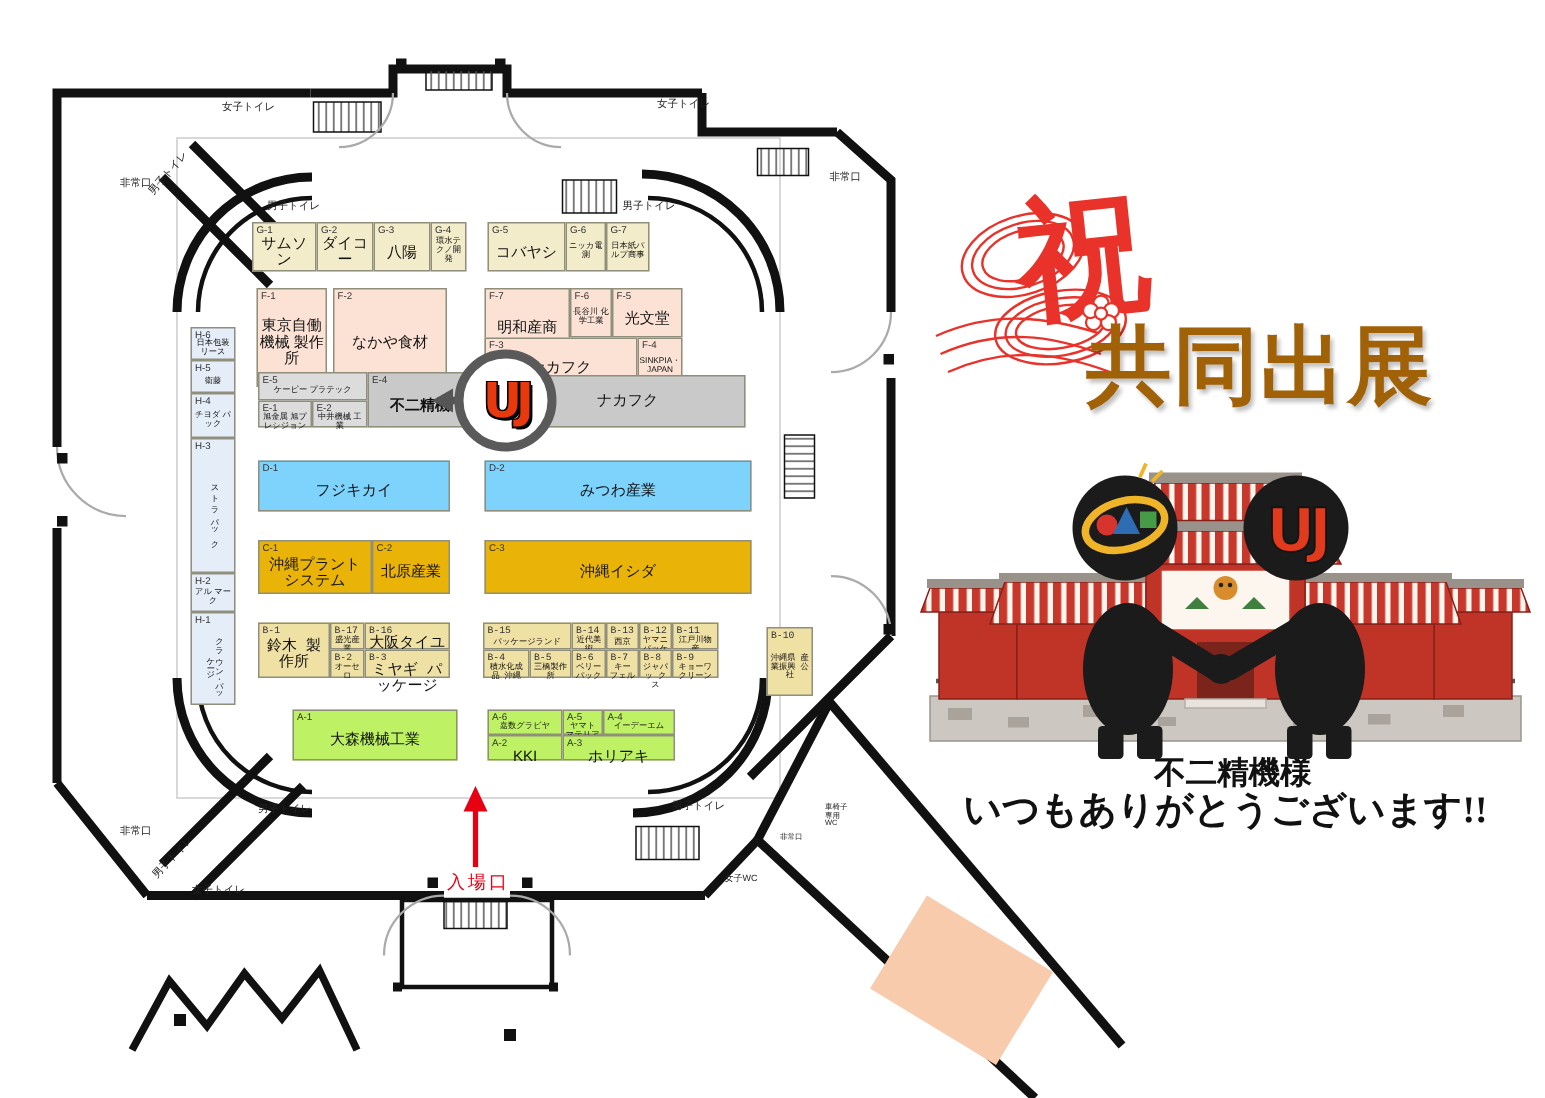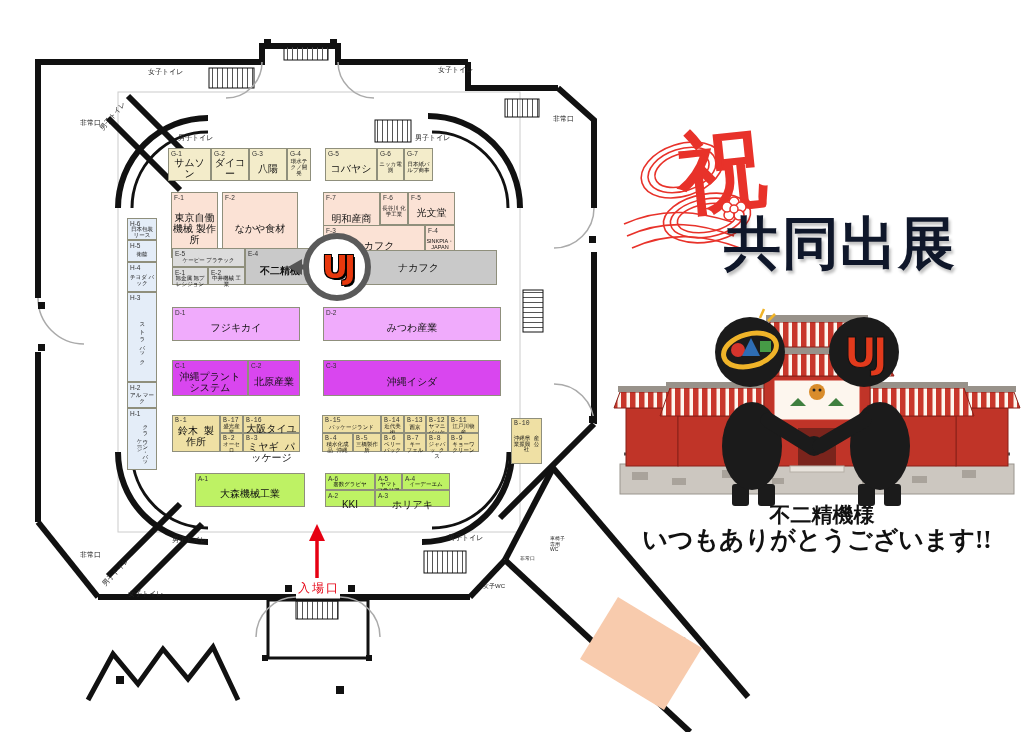--- a/index.html
+++ b/index.html
@@ -14,43 +14,43 @@
      text-align:center;font-size:10px;line-height:1.1;color:#111;padding:0 1px 1px;}
   .booth.small .bname{font-size:5.5px;line-height:1.05;}
   .booth.vertical .bname{writing-mode:vertical-rl;letter-spacing:1px;}
   .booth-g{background:#f3ecca;}
   .booth-f{background:#fbe2d5;}
   .booth-e{background:#dcdcdc;}
   .booth-e4{background:#c9c9c9;}
   .booth-e4 .bname{font-weight:bold;font-size:10px;}
   .booth-bar{background:#c9c9c9;}
   .booth-bar .bname{font-size:10px;}
-  .booth-d{background:#f0abfc;}
-  .booth-c{background:#d946ef;}
+  .booth-d{background:#7dd3fc;}
+  .booth-c{background:#eab308;}
   .booth-b{background:#efe0a4;font-family:Liberation Mono, monospace;}
   .booth-a{background:#bef264;}
   .booth-h{background:#e4edf8;}
   
   .fp-label{position:absolute;font-size:7px;color:#222;white-space:pre-line;line-height:1.1;}
   #entrance-label{position:absolute;left:288px;top:580px;width:62px;text-align:center;
      color:#e60012;font-weight:normal;font-size:12px;letter-spacing:2px;}
   #office-label{position:absolute;left:630px;top:636px;width:72px;text-align:center;
      font-size:14px;font-weight:bold;color:#222;}
   
   #uj-circle{position:absolute;left:303px;top:233px;width:68px;height:68px;border-radius:50%;
      background:#fff;border:6px solid #5a5a5a;box-sizing:border-box;display:flex;
      align-items:center;justify-content:center;z-index:5;}
   #uj-circle span{font-family:"DejaVu Sans",sans-serif;font-weight:900;font-size:32px;
      color:#e8380d;letter-spacing:-4px;
      text-shadow:-1px -1px 0 #000,1px -1px 0 #000,-1px 1px 0 #000,2px 2px 0 #000;}
   
   #shuku{position:absolute;left:678px;top:112px;font-family:"Liberation Serif",serif;
      font-weight:bold;font-size:88px;color:#e8322a;transform:rotate(-6deg);z-index:1;}
   #banner-title{position:absolute;left:655px;top:206px;width:370px;text-align:center;
-     font-family:"Liberation Serif",serif;font-weight:bold;font-size:57px;color:#0f172a;
+     font-family:"Liberation Serif",serif;font-weight:bold;font-size:57px;color:#a16207;
      letter-spacing:1px;text-shadow:2px 3px 3px rgba(0,0,0,0.25);z-index:3;}
   #recipient{position:absolute;left:622px;top:501px;width:400px;text-align:center;
      font-family:"Liberation Serif",serif;font-weight:bold;font-size:21px;color:#111;}
   #message{position:absolute;left:612px;top:523px;width:410px;text-align:center;
      font-family:"Liberation Serif",serif;font-weight:bold;font-size:25px;color:#111;}
 </style>
 </head>
 <body>
 
 <div id="stage">

